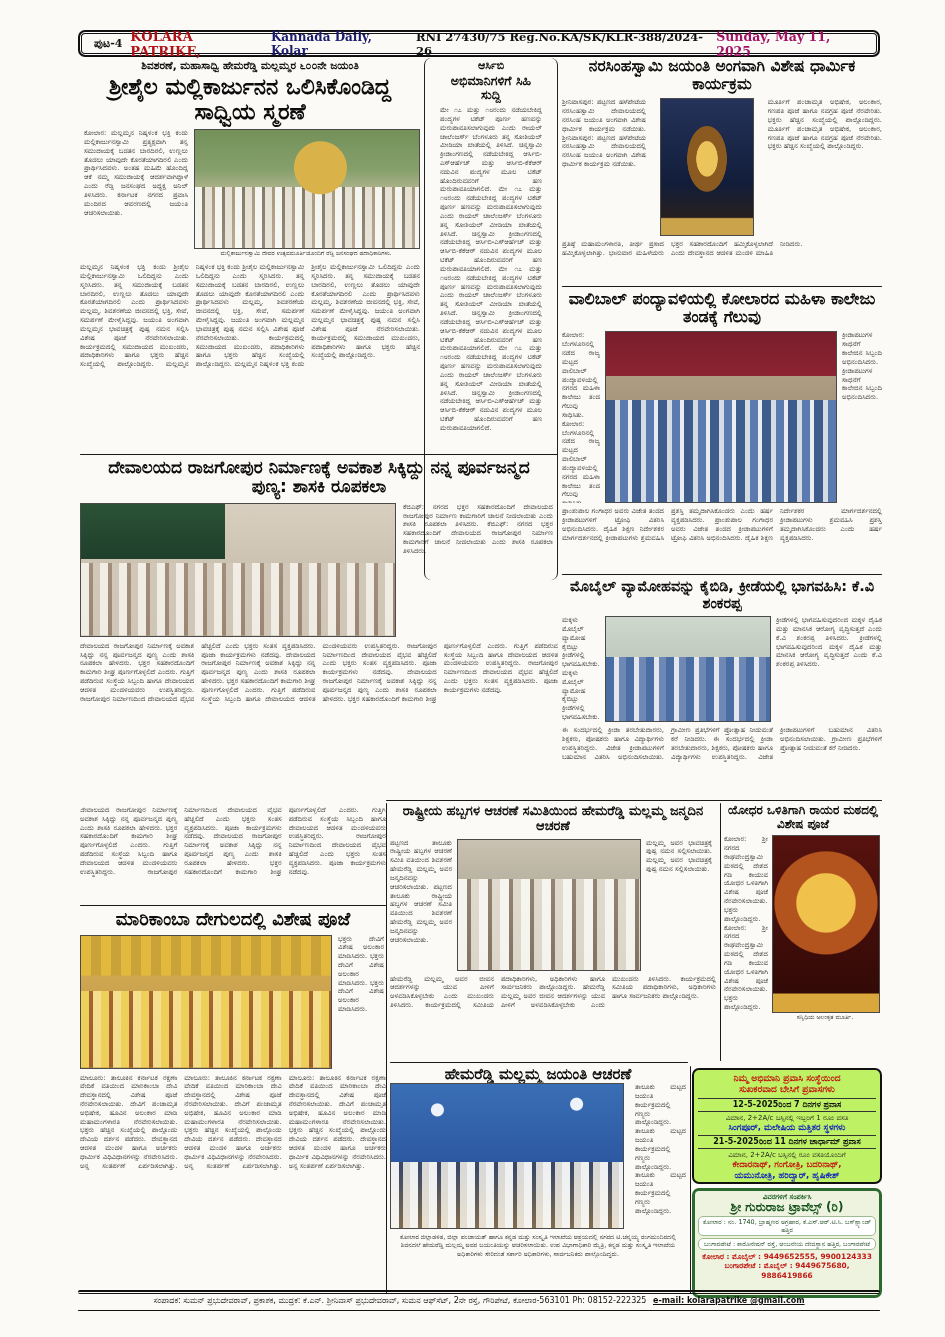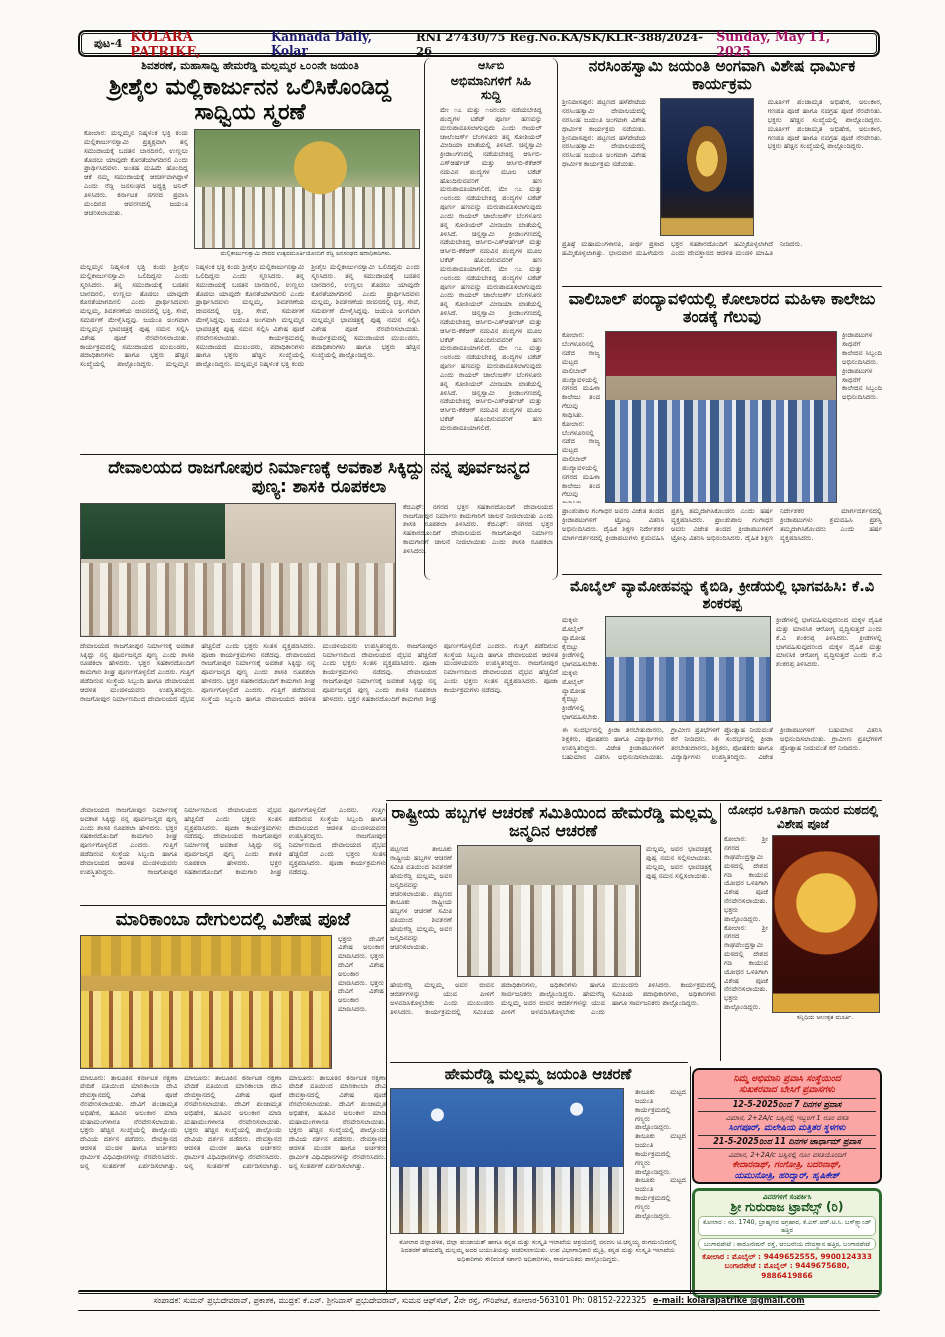--- a/index.html
+++ b/index.html
@@ -49,21 +49,21 @@
   .ph8{background:
     repeating-linear-gradient(90deg,#e3b93d 0 10px,#caa23a 10px 20px) 0 0/100% 30% no-repeat,
     repeating-linear-gradient(90deg, rgba(240,210,90,.95) 0 8px, rgba(140,60,30,.6) 8px 12px, rgba(250,230,150,.9) 12px 20px) 0 100%/100% 58% no-repeat,
     linear-gradient(#d9b25a,#b98f3e);}
   .ph9{background:
     radial-gradient(circle at 20% 18%, #eef3fa 0 6px, rgba(0,0,0,0) 7px),
     radial-gradient(circle at 80% 14%, #eef3fa 0 6px, rgba(0,0,0,0) 7px),
     repeating-linear-gradient(90deg, rgba(248,248,246,.95) 0 8px, rgba(70,60,55,.55) 8px 12px, rgba(235,230,220,.9) 12px 19px) 0 100%/100% 46% no-repeat,
     linear-gradient(180deg,#3a6fb5 0%,#2c57a0 58%,#caa76a 100%);}
   
-  .ad1{left:692px;top:1068px;width:190px;height:116px;border:2px solid #111;background:#fca5a5;text-align:center;padding:3px 4px;font-style:italic;}
+  .ad1{left:692px;top:1068px;width:190px;height:116px;border:2px solid #111;background:#bef264;text-align:center;padding:3px 4px;}
   .ad1 .red{color:#c21a12;font-weight:bold;font-size:9px;line-height:1.25;}
   .ad1 .tourtitle{border-top:1px solid #333;border-bottom:1px solid #333;font-weight:bold;font-size:8px;color:#111;margin:2px 0;padding:1px 0;}
   .ad1 .det{font-size:7px;color:#222;}
   .ad1 .blue{color:#1326bb;font-weight:bold;font-size:8.5px;}
   .ad1 .red2{color:#c21a12;font-weight:bold;font-size:8.5px;}
   .ad2{left:692px;top:1188px;width:190px;height:110px;border:3px solid #2d6a2f;background:#eef3e0;text-align:center;padding:2px 3px;}
   .ad2 .contact{color:#1c5e20;font-weight:bold;font-size:7px;}
   .ad2 .name{color:#16521b;font-weight:bold;font-size:12px;line-height:1.05;}
   .ad2 .addr{background:#fff;border:1px solid #9dbb8e;border-radius:5px;font-size:6.4px;color:#123e12;margin:2px 0;padding:1px 2px;line-height:1.25;}
   .ad2 .phone{font-size:7.4px;font-weight:bold;color:#c21a12;line-height:1.3;}
@@ -149,21 +149,21 @@
     </div>
     <div class="sm c3" style="margin-top:4px;height:66px;">ಈ ಸಂದರ್ಭದಲ್ಲಿ ಕ್ರೀಡಾ ತರಬೇತುದಾರರು, ಶಿಕ್ಷಕರು, ಪೋಷಕರು ಹಾಗೂ ವಿದ್ಯಾರ್ಥಿಗಳು ಉಪಸ್ಥಿತರಿದ್ದರು. ವಿಜೇತ ಕ್ರೀಡಾಪಟುಗಳಿಗೆ ಬಹುಮಾನ ವಿತರಿಸಿ ಅಭಿನಂದಿಸಲಾಯಿತು. ಗ್ರಾಮೀಣ ಪ್ರತಿಭೆಗಳಿಗೆ ಪ್ರೋತ್ಸಾಹ ನೀಡುವಂತೆ ಕರೆ ನೀಡಿದರು. ಈ ಸಂದರ್ಭದಲ್ಲಿ ಕ್ರೀಡಾ ತರಬೇತುದಾರರು, ಶಿಕ್ಷಕರು, ಪೋಷಕರು ಹಾಗೂ ವಿದ್ಯಾರ್ಥಿಗಳು ಉಪಸ್ಥಿತರಿದ್ದರು. ವಿಜೇತ ಕ್ರೀಡಾಪಟುಗಳಿಗೆ ಬಹುಮಾನ ವಿತರಿಸಿ ಅಭಿನಂದಿಸಲಾಯಿತು. ಗ್ರಾಮೀಣ ಪ್ರತಿಭೆಗಳಿಗೆ ಪ್ರೋತ್ಸಾಹ ನೀಡುವಂತೆ ಕರೆ ನೀಡಿದರು.</div>
   </div>
 
   <div class="abs rule-h" style="left:386px;top:800px;width:496px;"></div>
   <div class="abs rule-v" style="left:386px;top:803px;height:490px;"></div>
   <div class="abs rule-v" style="left:720px;top:803px;height:258px;"></div>
   <div class="abs rule-v" style="left:690px;top:1066px;height:228px;"></div>
 
   <div class="abs" style="left:390px;top:804px;width:326px;height:258px;">
-    <div class="hl" style="font-size:16px;">ರಾಷ್ಟ್ರೀಯ ಹಬ್ಬಗಳ ಆಚರಣೆ ಸಮಿತಿಯಿಂದ ಹೇಮರೆಡ್ಡಿ ಮಲ್ಲಮ್ಮ ಜನ್ಮದಿನ ಆಚರಣೆ</div>
+    <div class="hl" style="font-size:13px;">ರಾಷ್ಟ್ರೀಯ ಹಬ್ಬಗಳ ಆಚರಣೆ ಸಮಿತಿಯಿಂದ ಹೇಮರೆಡ್ಡಿ ಮಲ್ಲಮ್ಮ ಜನ್ಮದಿನ ಆಚರಣೆ</div>
     <div style="display:flex;gap:5px;margin-top:5px;">
       <div class="sm" style="width:62px;height:132px;">ಪಟ್ಟಣದ ತಾಲೂಕು ರಾಷ್ಟ್ರೀಯ ಹಬ್ಬಗಳ ಆಚರಣೆ ಸಮಿತಿ ವತಿಯಿಂದ ಶಿವಶರಣೆ ಹೇಮರೆಡ್ಡಿ ಮಲ್ಲಮ್ಮ ಅವರ ಜನ್ಮದಿನವನ್ನು ಆಚರಿಸಲಾಯಿತು. ಪಟ್ಟಣದ ತಾಲೂಕು ರಾಷ್ಟ್ರೀಯ ಹಬ್ಬಗಳ ಆಚರಣೆ ಸಮಿತಿ ವತಿಯಿಂದ ಶಿವಶರಣೆ ಹೇಮರೆಡ್ಡಿ ಮಲ್ಲಮ್ಮ ಅವರ ಜನ್ಮದಿನವನ್ನು ಆಚರಿಸಲಾಯಿತು.</div>
       <div class="photo ph6" style="width:182px;height:130px;"></div>
       <div class="sm" style="width:66px;height:132px;">ಮಲ್ಲಮ್ಮ ಅವರ ಭಾವಚಿತ್ರಕ್ಕೆ ಪುಷ್ಪ ನಮನ ಸಲ್ಲಿಸಲಾಯಿತು. ಮಲ್ಲಮ್ಮ ಅವರ ಭಾವಚಿತ್ರಕ್ಕೆ ಪುಷ್ಪ ನಮನ ಸಲ್ಲಿಸಲಾಯಿತು.</div>
     </div>
     <div class="sm c3" style="margin-top:4px;height:70px;">ಹೇಮರೆಡ್ಡಿ ಮಲ್ಲಮ್ಮ ಅವರ ಜೀವನ ಆದರ್ಶಗಳನ್ನು ಯುವ ಪೀಳಿಗೆ ಅಳವಡಿಸಿಕೊಳ್ಳಬೇಕು ಎಂದು ಮುಖಂಡರು ತಿಳಿಸಿದರು. ಕಾರ್ಯಕ್ರಮದಲ್ಲಿ ಸಮಿತಿಯ ಪದಾಧಿಕಾರಿಗಳು, ಅಧಿಕಾರಿಗಳು ಹಾಗೂ ಸಾರ್ವಜನಿಕರು ಪಾಲ್ಗೊಂಡಿದ್ದರು. ಹೇಮರೆಡ್ಡಿ ಮಲ್ಲಮ್ಮ ಅವರ ಜೀವನ ಆದರ್ಶಗಳನ್ನು ಯುವ ಪೀಳಿಗೆ ಅಳವಡಿಸಿಕೊಳ್ಳಬೇಕು ಎಂದು ಮುಖಂಡರು ತಿಳಿಸಿದರು. ಕಾರ್ಯಕ್ರಮದಲ್ಲಿ ಸಮಿತಿಯ ಪದಾಧಿಕಾರಿಗಳು, ಅಧಿಕಾರಿಗಳು ಹಾಗೂ ಸಾರ್ವಜನಿಕರು ಪಾಲ್ಗೊಂಡಿದ್ದರು.</div>
   </div>
 
   <div class="abs" style="left:724px;top:804px;width:158px;height:258px;">
     <div class="hl" style="font-size:12px;">ಯೋಧರ ಒಳಿತಿಗಾಗಿ ರಾಯರ ಮಠದಲ್ಲಿ ವಿಶೇಷ ಪೂಜೆ</div>
@@ -184,25 +184,25 @@
       <div class="photo ph8" style="width:250px;height:132px;"></div>
       <div class="sm" style="width:46px;height:134px;">ಭಕ್ತರು ದೇವಿಗೆ ವಿಶೇಷ ಅಲಂಕಾರ ಮಾಡಿಸಿದರು. ಭಕ್ತರು ದೇವಿಗೆ ವಿಶೇಷ ಅಲಂಕಾರ ಮಾಡಿಸಿದರು. ಭಕ್ತರು ದೇವಿಗೆ ವಿಶೇಷ ಅಲಂಕಾರ ಮಾಡಿಸಿದರು.</div>
     </div>
     <div class="sm c3" style="margin-top:5px;height:218px;">ಮಾಲೂರು: ತಾಲೂಕಿನ ಕರ್ನಾಟಕ ರಕ್ಷಣಾ ವೇದಿಕೆ ವತಿಯಿಂದ ಮಾರಿಕಾಂಬಾ ದೇವಿ ದೇವಸ್ಥಾನದಲ್ಲಿ ವಿಶೇಷ ಪೂಜೆ ನೆರವೇರಿಸಲಾಯಿತು. ದೇವಿಗೆ ಪಂಚಾಮೃತ ಅಭಿಷೇಕ, ಹೂವಿನ ಅಲಂಕಾರ ಮಾಡಿ ಮಹಾಮಂಗಳಾರತಿ ನೆರವೇರಿಸಲಾಯಿತು. ಭಕ್ತರು ಹೆಚ್ಚಿನ ಸಂಖ್ಯೆಯಲ್ಲಿ ಪಾಲ್ಗೊಂಡು ದೇವಿಯ ದರ್ಶನ ಪಡೆದರು. ದೇವಸ್ಥಾನದ ಆಡಳಿತ ಮಂಡಳಿ ಹಾಗೂ ಅರ್ಚಕರು ಧಾರ್ಮಿಕ ವಿಧಿವಿಧಾನಗಳನ್ನು ನೆರವೇರಿಸಿದರು. ಅನ್ನ ಸಂತರ್ಪಣೆ ಏರ್ಪಡಿಸಲಾಗಿತ್ತು. ಮಾಲೂರು: ತಾಲೂಕಿನ ಕರ್ನಾಟಕ ರಕ್ಷಣಾ ವೇದಿಕೆ ವತಿಯಿಂದ ಮಾರಿಕಾಂಬಾ ದೇವಿ ದೇವಸ್ಥಾನದಲ್ಲಿ ವಿಶೇಷ ಪೂಜೆ ನೆರವೇರಿಸಲಾಯಿತು. ದೇವಿಗೆ ಪಂಚಾಮೃತ ಅಭಿಷೇಕ, ಹೂವಿನ ಅಲಂಕಾರ ಮಾಡಿ ಮಹಾಮಂಗಳಾರತಿ ನೆರವೇರಿಸಲಾಯಿತು. ಭಕ್ತರು ಹೆಚ್ಚಿನ ಸಂಖ್ಯೆಯಲ್ಲಿ ಪಾಲ್ಗೊಂಡು ದೇವಿಯ ದರ್ಶನ ಪಡೆದರು. ದೇವಸ್ಥಾನದ ಆಡಳಿತ ಮಂಡಳಿ ಹಾಗೂ ಅರ್ಚಕರು ಧಾರ್ಮಿಕ ವಿಧಿವಿಧಾನಗಳನ್ನು ನೆರವೇರಿಸಿದರು. ಅನ್ನ ಸಂತರ್ಪಣೆ ಏರ್ಪಡಿಸಲಾಗಿತ್ತು. ಮಾಲೂರು: ತಾಲೂಕಿನ ಕರ್ನಾಟಕ ರಕ್ಷಣಾ ವೇದಿಕೆ ವತಿಯಿಂದ ಮಾರಿಕಾಂಬಾ ದೇವಿ ದೇವಸ್ಥಾನದಲ್ಲಿ ವಿಶೇಷ ಪೂಜೆ ನೆರವೇರಿಸಲಾಯಿತು. ದೇವಿಗೆ ಪಂಚಾಮೃತ ಅಭಿಷೇಕ, ಹೂವಿನ ಅಲಂಕಾರ ಮಾಡಿ ಮಹಾಮಂಗಳಾರತಿ ನೆರವೇರಿಸಲಾಯಿತು. ಭಕ್ತರು ಹೆಚ್ಚಿನ ಸಂಖ್ಯೆಯಲ್ಲಿ ಪಾಲ್ಗೊಂಡು ದೇವಿಯ ದರ್ಶನ ಪಡೆದರು. ದೇವಸ್ಥಾನದ ಆಡಳಿತ ಮಂಡಳಿ ಹಾಗೂ ಅರ್ಚಕರು ಧಾರ್ಮಿಕ ವಿಧಿವಿಧಾನಗಳನ್ನು ನೆರವೇರಿಸಿದರು. ಅನ್ನ ಸಂತರ್ಪಣೆ ಏರ್ಪಡಿಸಲಾಗಿತ್ತು.</div>
   </div>
 
   <div class="abs rule-h" style="left:390px;top:1062px;width:298px;"></div>
 
   <div class="abs" style="left:390px;top:1066px;width:296px;height:228px;">
     <div class="hl" style="font-size:15px;">ಹೇಮರೆಡ್ಡಿ ಮಲ್ಲಮ್ಮ ಜಯಂತಿ ಆಚರಣೆ</div>
-    <div style="display:flex;gap:11px;margin-top:5px;">
+    <div style="display:flex;gap:11px;">
       <div class="photo ph9" style="width:236px;height:144px;"></div>
       <div class="sm" style="width:52px;height:146px;">ತಾಲೂಕು ಮಟ್ಟದ ಜಯಂತಿ ಕಾರ್ಯಕ್ರಮದಲ್ಲಿ ಗಣ್ಯರು ಪಾಲ್ಗೊಂಡಿದ್ದರು. ತಾಲೂಕು ಮಟ್ಟದ ಜಯಂತಿ ಕಾರ್ಯಕ್ರಮದಲ್ಲಿ ಗಣ್ಯರು ಪಾಲ್ಗೊಂಡಿದ್ದರು. ತಾಲೂಕು ಮಟ್ಟದ ಜಯಂತಿ ಕಾರ್ಯಕ್ರಮದಲ್ಲಿ ಗಣ್ಯರು ಪಾಲ್ಗೊಂಡಿದ್ದರು.</div>
     </div>
-    <div class="sm" style="margin-top:4px;height:48px;text-align:center;font-size:6.4px;">ಕೋಲಾರ ಜಿಲ್ಲಾಡಳಿತ, ಜಿಲ್ಲಾ ಪಂಚಾಯತ್ ಹಾಗೂ ಕನ್ನಡ ಮತ್ತು ಸಂಸ್ಕೃತಿ ಇಲಾಖೆಯ ಆಶ್ರಯದಲ್ಲಿ ವನದಲ ಟಿ.ಚನ್ನಯ್ಯ ರಂಗಮಂದಿರದಲ್ಲಿ ಶಿವಶರಣೆ ಹೇಮರೆಡ್ಡಿ ಮಲ್ಲಮ್ಮ ಅವರ ಜಯಂತಿಯನ್ನು ಆಚರಿಸಲಾಯಿತು. ಉಪ ವಿಭಾಗಾಧಿಕಾರಿ ಮೈತ್ರಿ, ಕನ್ನಡ ಮತ್ತು ಸಂಸ್ಕೃತಿ ಇಲಾಖೆಯ ಅಧಿಕಾರಿಗಳು ಸೇರಿದಂತೆ ಸರ್ಕಾರಿ ಅಧಿಕಾರಿಗಳು, ಸಾರ್ವಜನಿಕರು ಪಾಲ್ಗೊಂಡಿದ್ದರು.</div>
+    <div class="sm" style="margin-top:4px;height:48px;text-align:center;font-size:6.4px;">ಕೋಲಾರ ಜಿಲ್ಲಾಡಳಿತ, ಜಿಲ್ಲಾ ಪಂಚಾಯತ್ ಹಾಗೂ ಕನ್ನಡ ಮತ್ತು ಸಂಸ್ಕೃತಿ ಇಲಾಖೆಯ ಆಶ್ರಯದಲ್ಲಿ ನಗರದ ಟಿ.ಚನ್ನಯ್ಯ ರಂಗಮಂದಿರದಲ್ಲಿ ಶಿವನದಲೆ ಹೇಮರೆಡ್ಡಿ ಮಲ್ಲಮ್ಮ ಅವರ ಜಯಂತಿಯನ್ನು ಆಚರಿಸಲಾಯಿತು. ಉಪ ವಿಭಾಗಾಧಿಕಾರಿ ಮೈತ್ರಿ, ಕನ್ನಡ ಮತ್ತು ಸಂಸ್ಕೃತಿ ಇಲಾಖೆಯ ಅಧಿಕಾರಿಗಳು ಸೇರಿದಂತೆ ಸರ್ಕಾರಿ ಅಧಿಕಾರಿಗಳು, ಸಾರ್ವಜನಿಕರು ಪಾಲ್ಗೊಂಡಿದ್ದರು.</div>
   </div>
 
   <div class="abs ad1">
     <div class="red">ನಿಮ್ಮ ಅಭಿಮಾನಿ ಪ್ರವಾಸಿ ಸಂಸ್ಥೆಯಿಂದ</div>
     <div class="red">ಸುಖಕರವಾದ ಬೇಸಿಗೆ ಪ್ರವಾಸಗಳು</div>
     <div class="tourtitle">12-5-2025ರಿಂದ 7 ದಿನಗಳ ಪ್ರವಾಸ</div>
     <div class="det">ವಿಮಾನ, 2+2A/c ಬಸ್ಸಿನಲ್ಲಿ ಇಬ್ಬರಿಗೆ 1 ರೂಂ ವಸತಿ</div>
     <div class="blue">ಸಿಂಗಪೂರ್, ಮಲೇಷಿಯ ಮತ್ತಿತರ ಸ್ಥಳಗಳು</div>
     <div class="tourtitle">21-5-2025ರಿಂದ 11 ದಿನಗಳ ಚಾರ್ಧಾಮ್ ಪ್ರವಾಸ</div>
     <div class="det">ವಿಮಾನ, 2+2A/c ಬಸ್ಸಿನಲ್ಲಿ ರೂಂ ವಸತಿಯೊಂದಿಗೆ</div>

